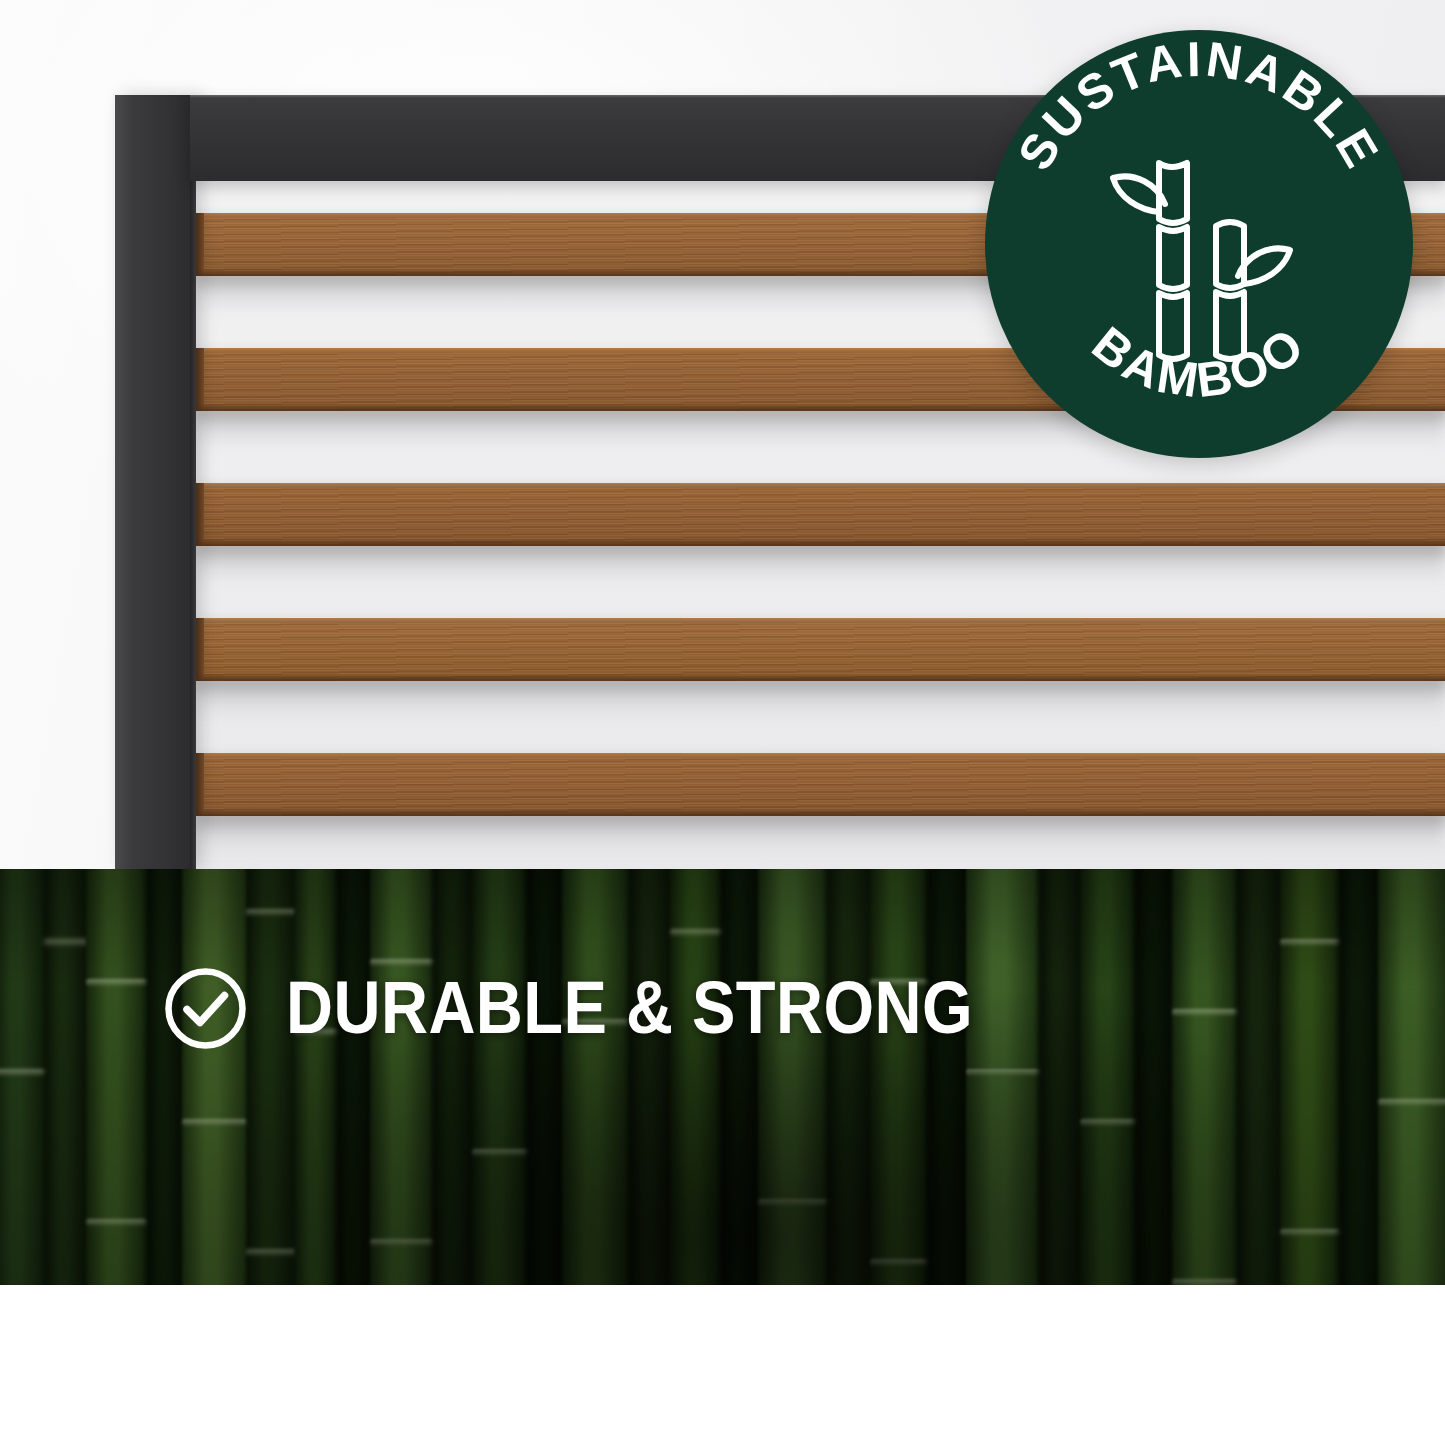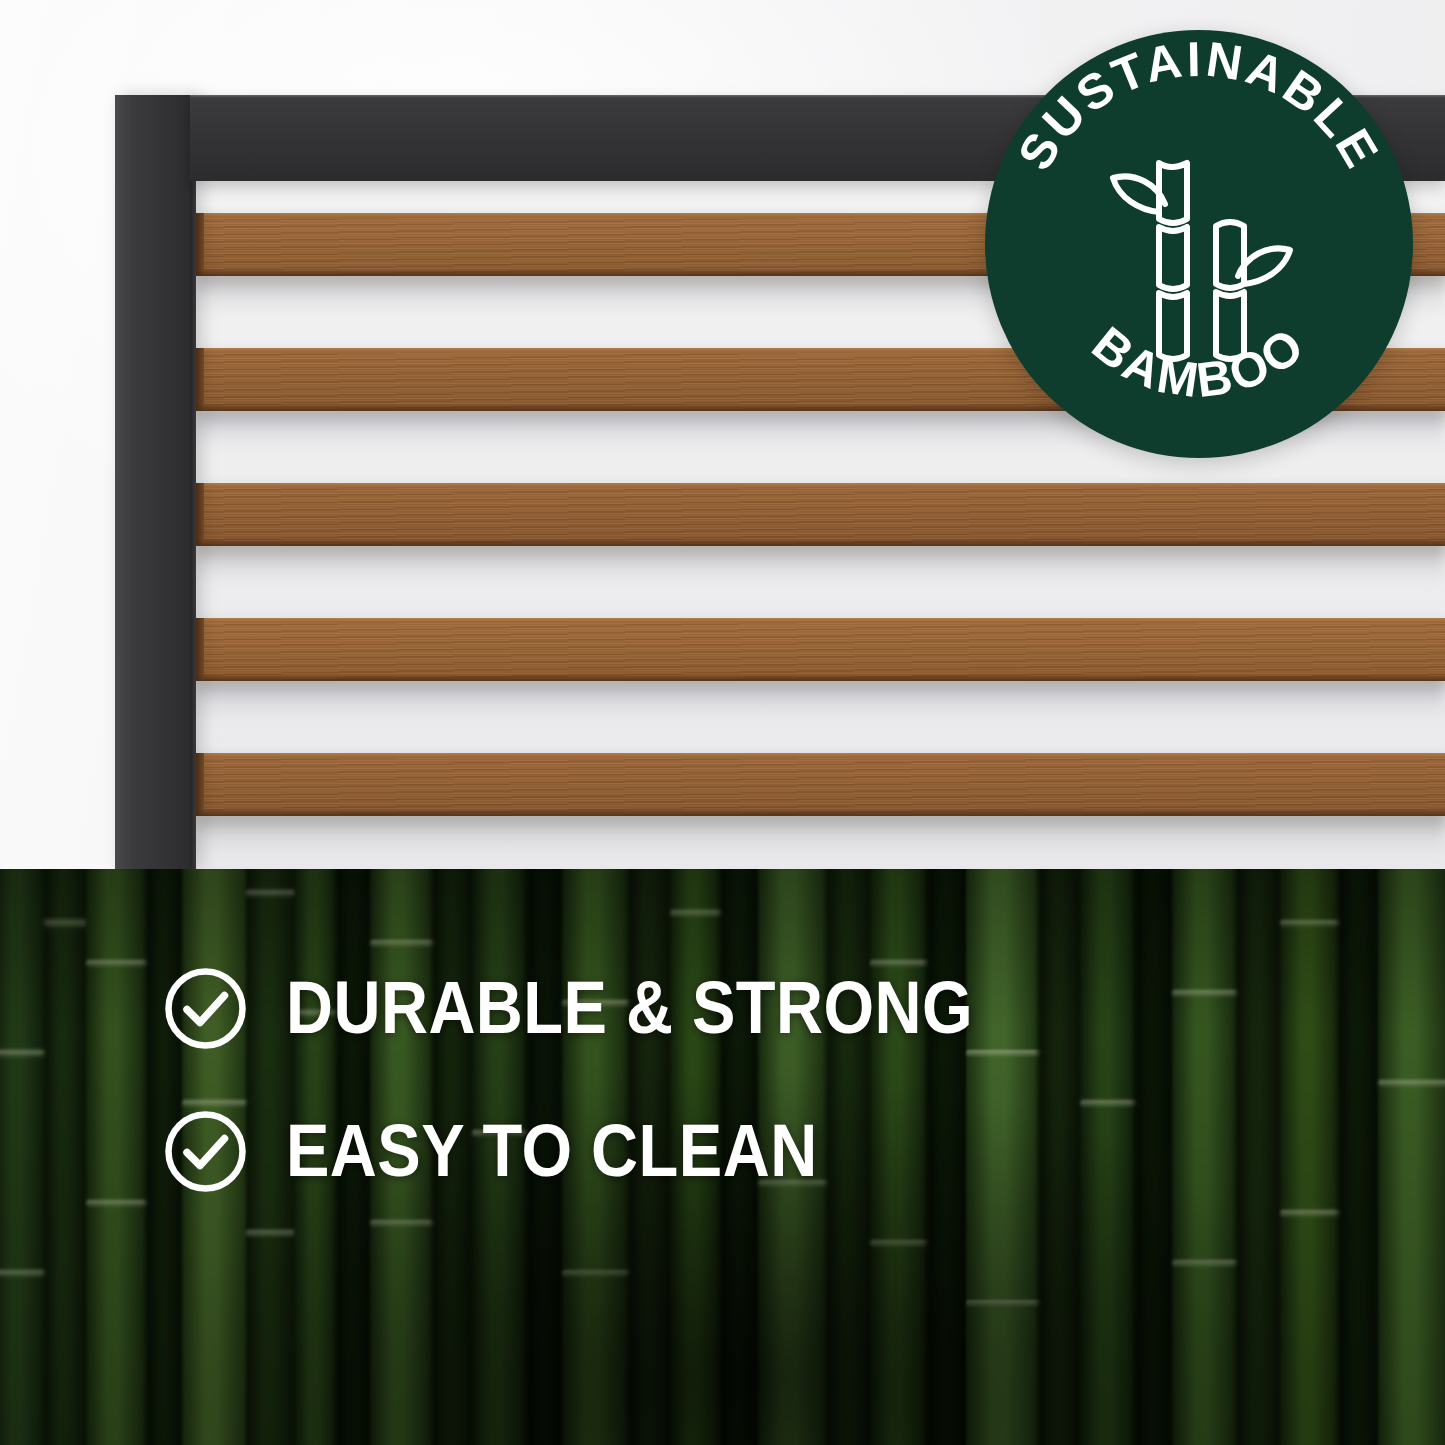--- a/index.html
+++ b/index.html
@@ -109,21 +109,21 @@
   .badge-arc-text{
     fill:#ffffff;
     font-family:"Liberation Sans", sans-serif;
     font-weight:bold;
     font-size:49px;
     letter-spacing:3.5px;
   }
 
   
   .features-panel{
-    position:absolute; left:0; top:869px; width:1445px; height:576px;
+    position:absolute; left:0; top:869px; width:1445px; height:416px;
     overflow:hidden;
     background:#0c1a0c;
     text-align:center;
   }
   .bamboo-bg{ position:absolute; inset:0; }
   .cane{
     position:absolute; top:-12%; height:124%;
     border-radius:6px;
   }
   .node{
@@ -321,25 +321,16 @@
     <div class="feature-list" id="feature-list">
         <div class="feature-row">
           <span class="check-icon">
             <svg viewBox="0 0 85 85" xmlns="http://www.w3.org/2000/svg">
               <circle cx="42.5" cy="42.5" r="37" fill="none" stroke="#ffffff" stroke-width="6.5"></circle>
               <path d="M24 43.5 L37 56.5 L61.5 29.5" fill="none" stroke="#ffffff" stroke-width="7.5" stroke-linecap="round" stroke-linejoin="round"></path>
             </svg>
           </span>
           <span class="feature-label">DURABLE &amp; STRONG</span>
         </div>
-        <div class="feature-row">
-          <span class="check-icon">
-            <svg viewBox="0 0 85 85" xmlns="http://www.w3.org/2000/svg">
-              <circle cx="42.5" cy="42.5" r="37" fill="none" stroke="#ffffff" stroke-width="6.5"></circle>
-              <path d="M24 43.5 L37 56.5 L61.5 29.5" fill="none" stroke="#ffffff" stroke-width="7.5" stroke-linecap="round" stroke-linejoin="round"></path>
-            </svg>
-          </span>
-          <span class="feature-label">EASY TO CLEAN</span>
-        </div>
       </div>
   </div>
 
 </div>
 
 </body></html>

